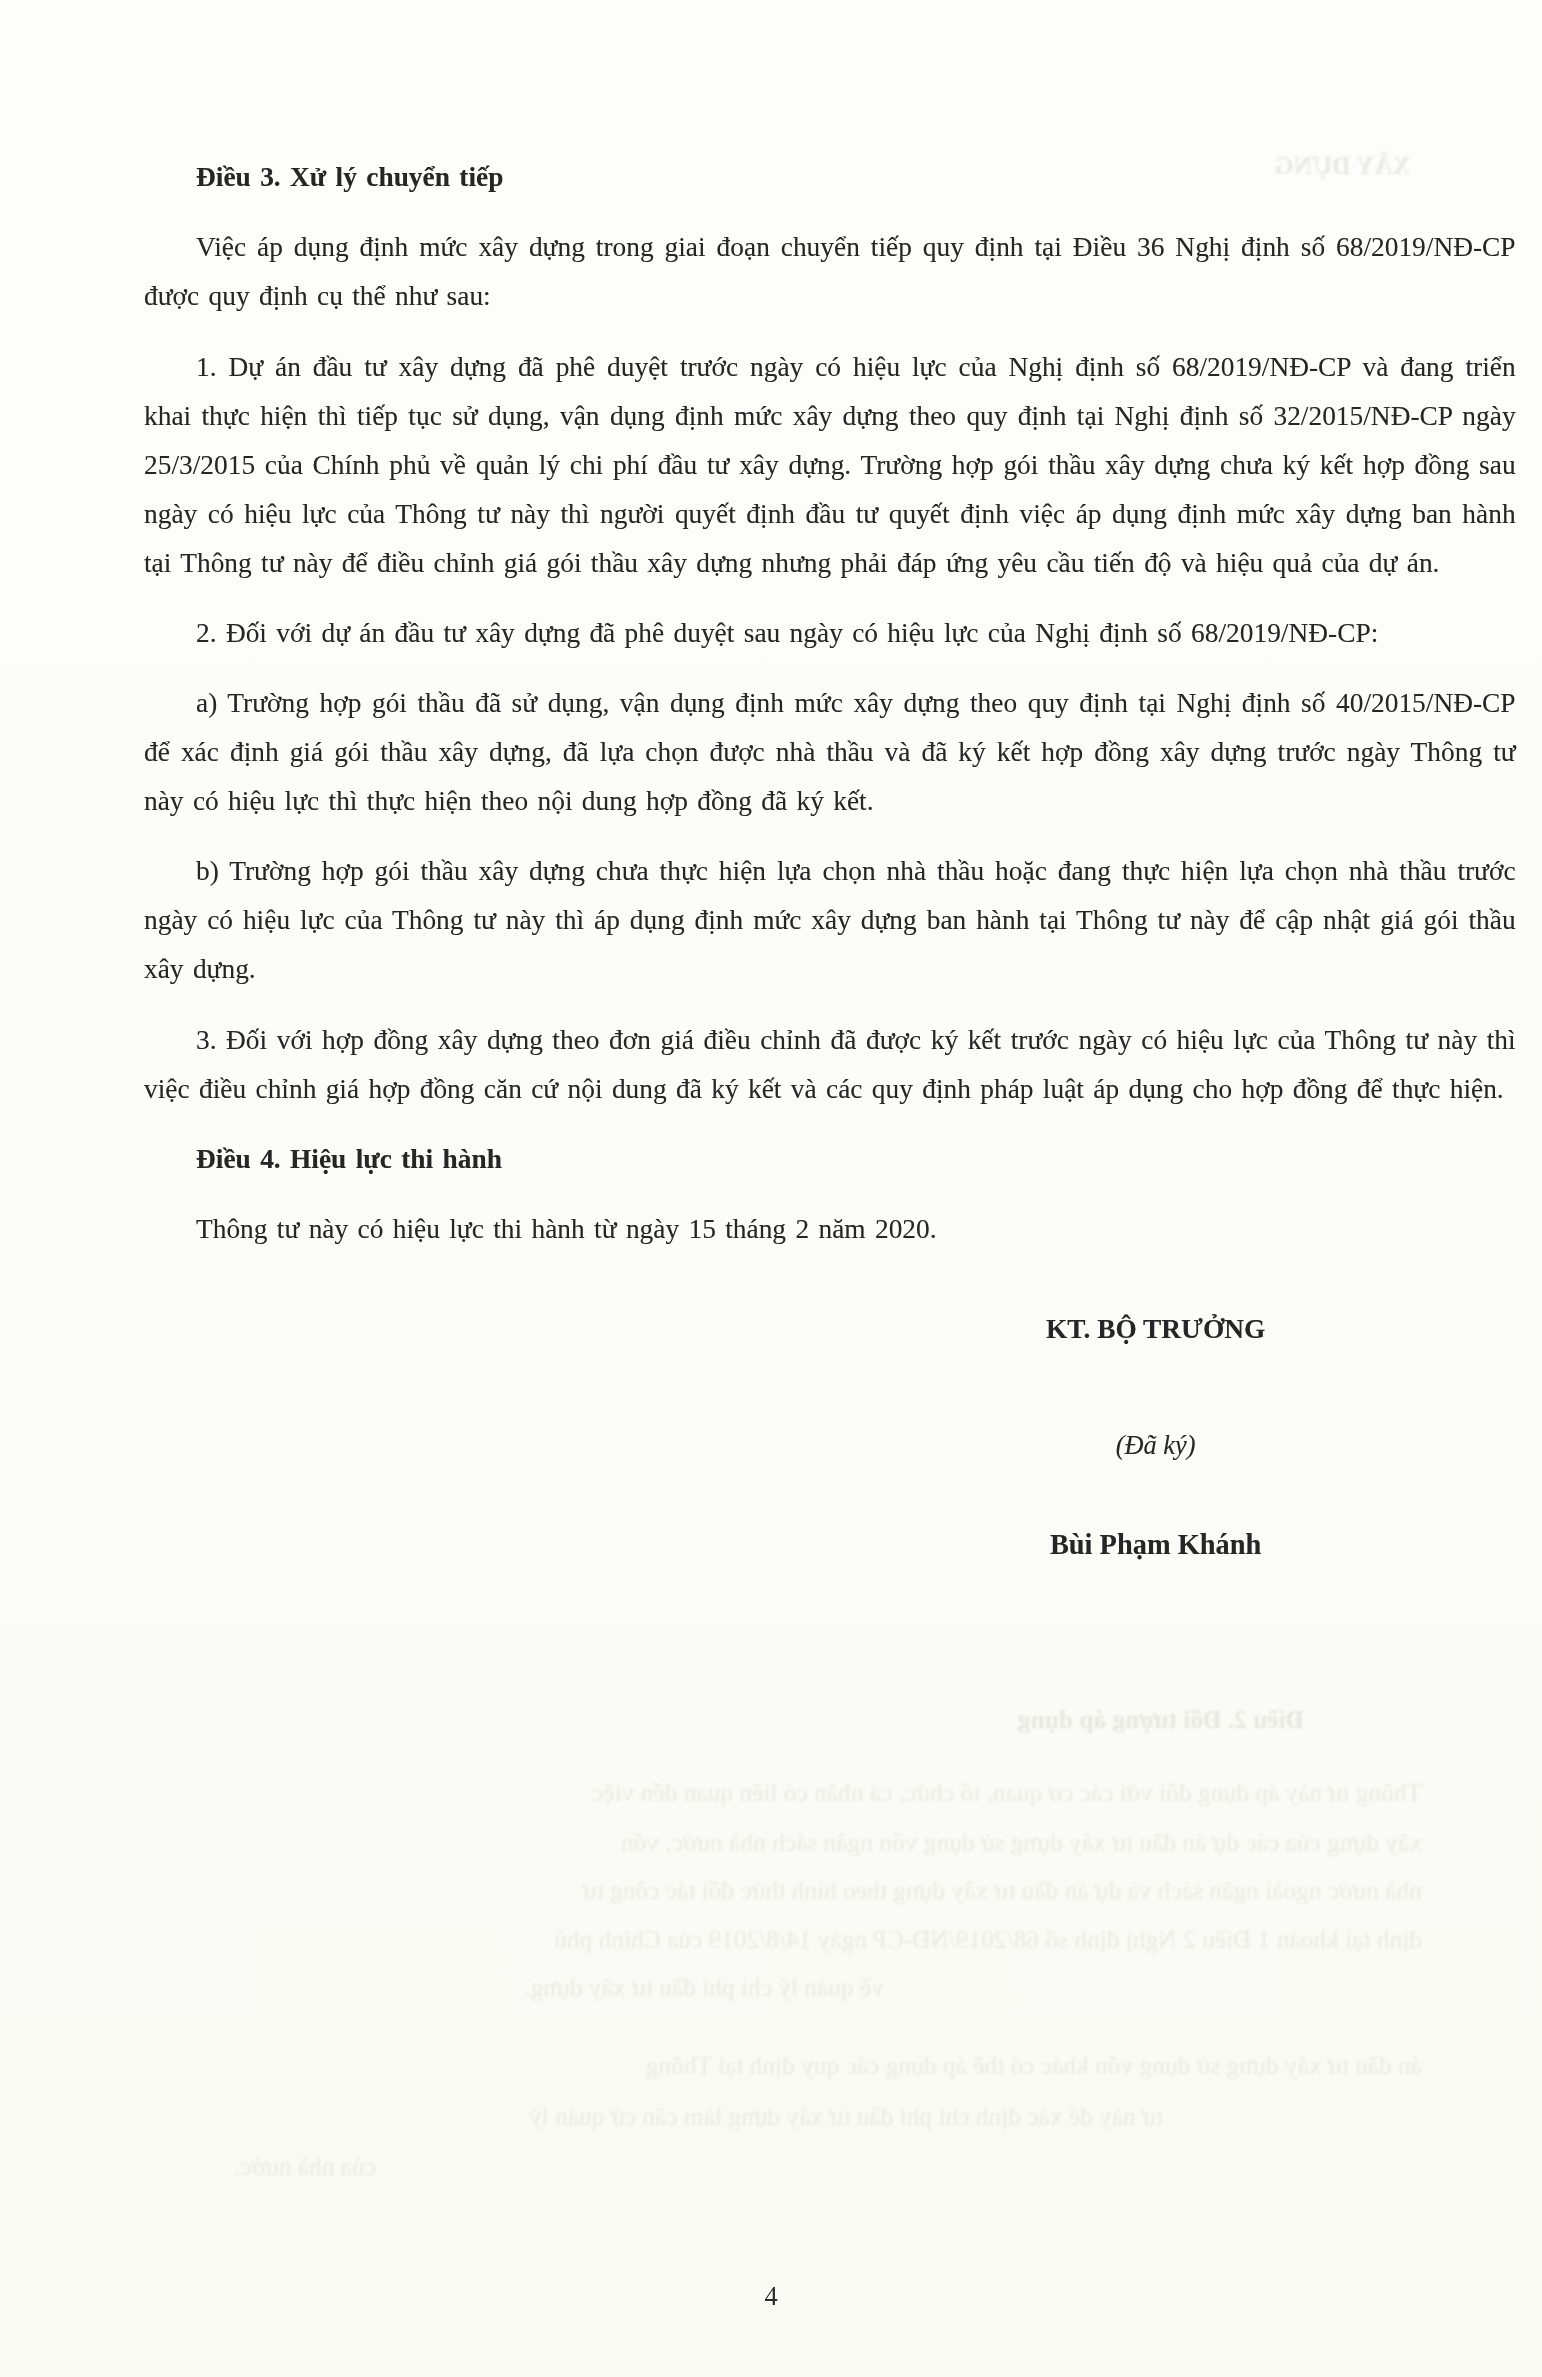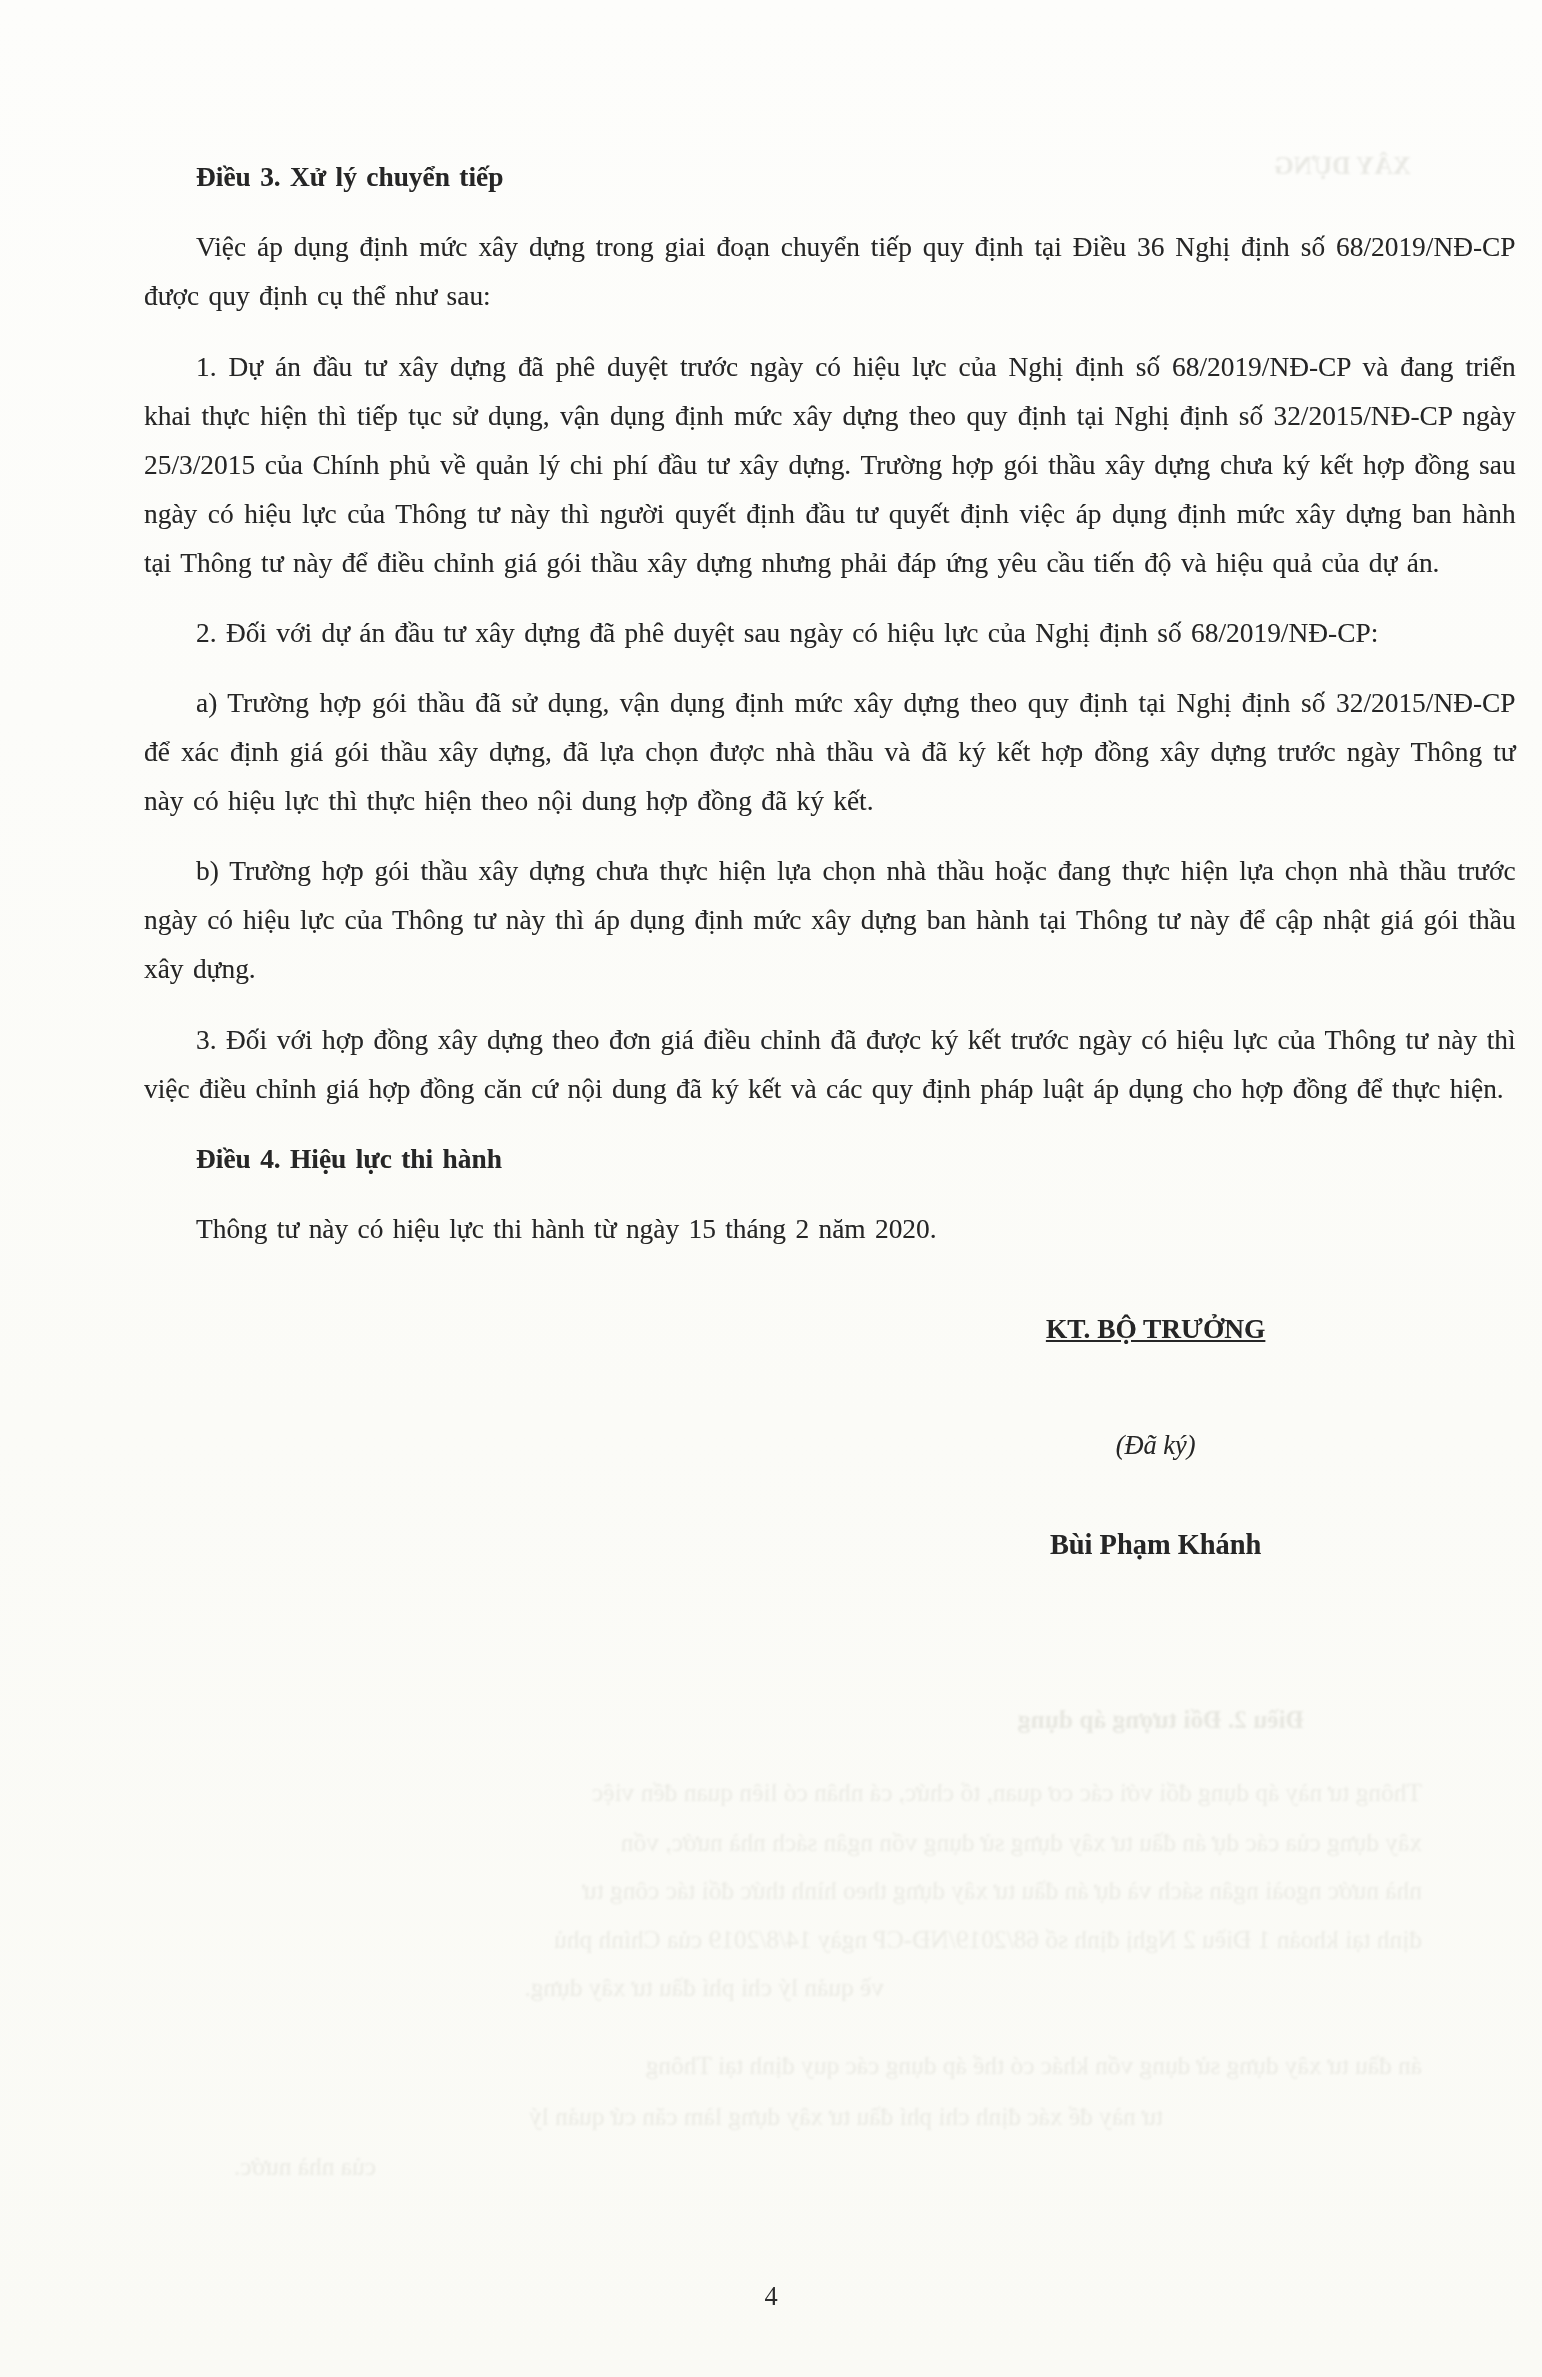--- a/index.html
+++ b/index.html
@@ -32,21 +32,21 @@
     text-shadow:0 0 0.5px rgba(40,40,40,0.28);
   }
   .article-heading { font-weight:bold; text-align:left; }
   .article-4 { margin-top:17.3px; }
 
   .signature {
     width:508px;
     margin:51px 106px 0 auto;
     text-align:center;
   }
-  .sig-bold  { font-size:27.4px; font-weight:bold; line-height:49px; text-shadow:0 0 0.5px rgba(40,40,40,0.28);text-decoration:underline; }
+  .sig-bold  { font-size:27.4px; font-weight:bold; line-height:49px; text-shadow:0 0 0.5px rgba(40,40,40,0.28); }
   .sig-note  { font-size:26.4px; font-style:italic; margin-top:76px; text-shadow:0 0 0.5px rgba(40,40,40,0.22); }
   .sig-name  { font-size:28.4px; font-weight:bold; margin-top:68px; text-shadow:0 0 0.5px rgba(40,40,40,0.28); }
 
   .page-number {
     position:absolute;
     left:0; right:0;
     bottom:65px;
     text-align:center;
     font-size:26.4px;
     z-index:2;
@@ -96,21 +96,21 @@
     <div class="bleed b9">của nhà nước.</div>
   </div>
 
   <div class="content">
 
     <h2 class="article-heading">Điều 3. Xử lý chuyển tiếp</h2>
 
     <p class="para">Việc áp dụng định mức xây dựng trong giai đoạn chuyển tiếp quy định tại Điều 36 Nghị định số 68/2019/NĐ-CP được quy định cụ thể như sau:</p>
     <p class="para">1. Dự án đầu tư xây dựng đã phê duyệt trước ngày có hiệu lực của Nghị định số 68/2019/NĐ-CP và đang triển khai thực hiện thì tiếp tục sử dụng, vận dụng định mức xây dựng theo quy định tại Nghị định số 32/2015/NĐ-CP ngày 25/3/2015 của Chính phủ về quản lý chi phí đầu tư xây dựng. Trường hợp gói thầu xây dựng chưa ký kết hợp đồng sau ngày có hiệu lực của Thông tư này thì người quyết định đầu tư quyết định việc áp dụng định mức xây dựng ban hành tại Thông tư này để điều chỉnh giá gói thầu xây dựng nhưng phải đáp ứng yêu cầu tiến độ và hiệu quả của dự án.</p>
     <p class="para">2. Đối với dự án đầu tư xây dựng đã phê duyệt sau ngày có hiệu lực của Nghị định số 68/2019/NĐ-CP:</p>
-    <p class="para">a) Trường hợp gói thầu đã sử dụng, vận dụng định mức xây dựng theo quy định tại Nghị định số 32/2015/NĐ-CP để xác định giá gói thầu xây dựng, đã lựa chọn được nhà thầu và đã ký kết hợp đồng xây dựng trước ngày Thông tư này có hiệu lực thì thực hiện theo nội dung hợp đồng đã ký kết.</p>
+    <p class="para">a) Trường hợp gói thầu đã sử dụng, vận dụng định mức xây dựng theo quy định tại Nghị định số 40/2015/NĐ-CP để xác định giá gói thầu xây dựng, đã lựa chọn được nhà thầu và đã ký kết hợp đồng xây dựng trước ngày Thông tư này có hiệu lực thì thực hiện theo nội dung hợp đồng đã ký kết.</p>
     <p class="para">b) Trường hợp gói thầu xây dựng chưa thực hiện lựa chọn nhà thầu hoặc đang thực hiện lựa chọn nhà thầu trước ngày có hiệu lực của Thông tư này thì áp dụng định mức xây dựng ban hành tại Thông tư này để cập nhật giá gói thầu xây dựng.</p>
     <p class="para">3. Đối với hợp đồng xây dựng theo đơn giá điều chỉnh đã được ký kết trước ngày có hiệu lực của Thông tư này thì việc điều chỉnh giá hợp đồng căn cứ nội dung đã ký kết và các quy định pháp luật áp dụng cho hợp đồng để thực hiện.</p>
 
     <h2 class="article-heading article-4">Điều 4. Hiệu lực thi hành</h2>
 
     <p class="para">Thông tư này có hiệu lực thi hành từ ngày 15 tháng 2 năm 2020.</p>
 
     <div class="signature">
       <div class="sig-bold">KT. BỘ TRƯỞNG</div>
       <div class="sig-note">(Đã ký)</div>

